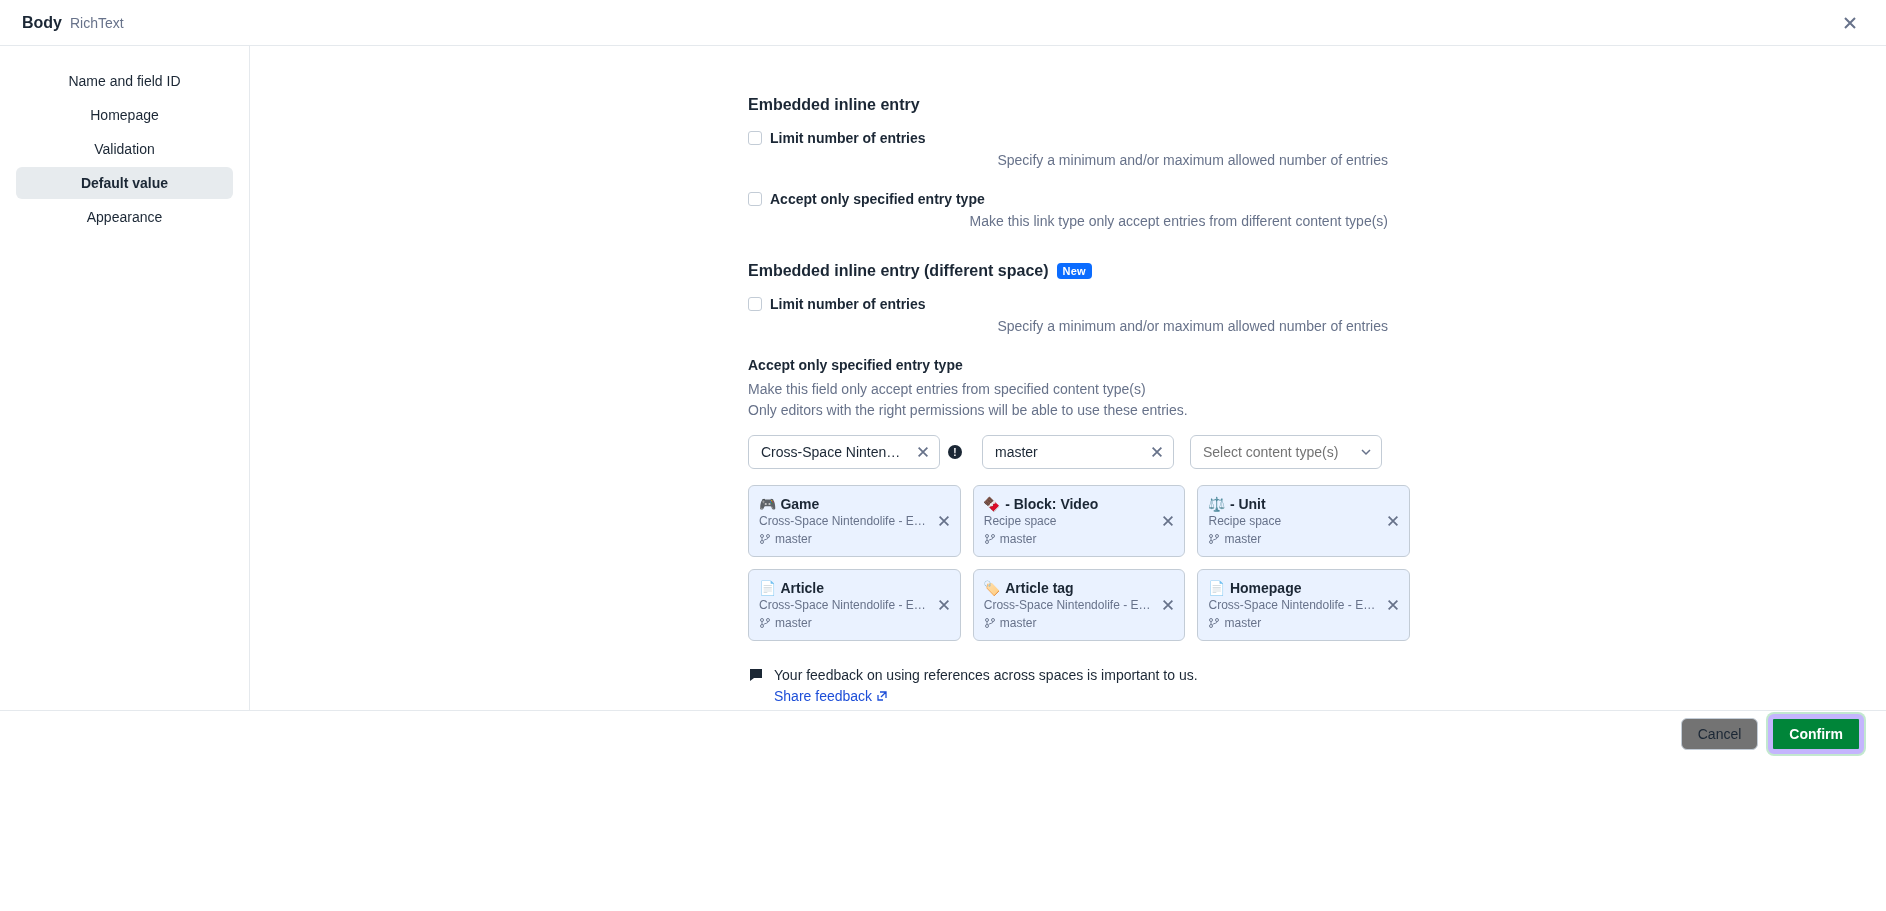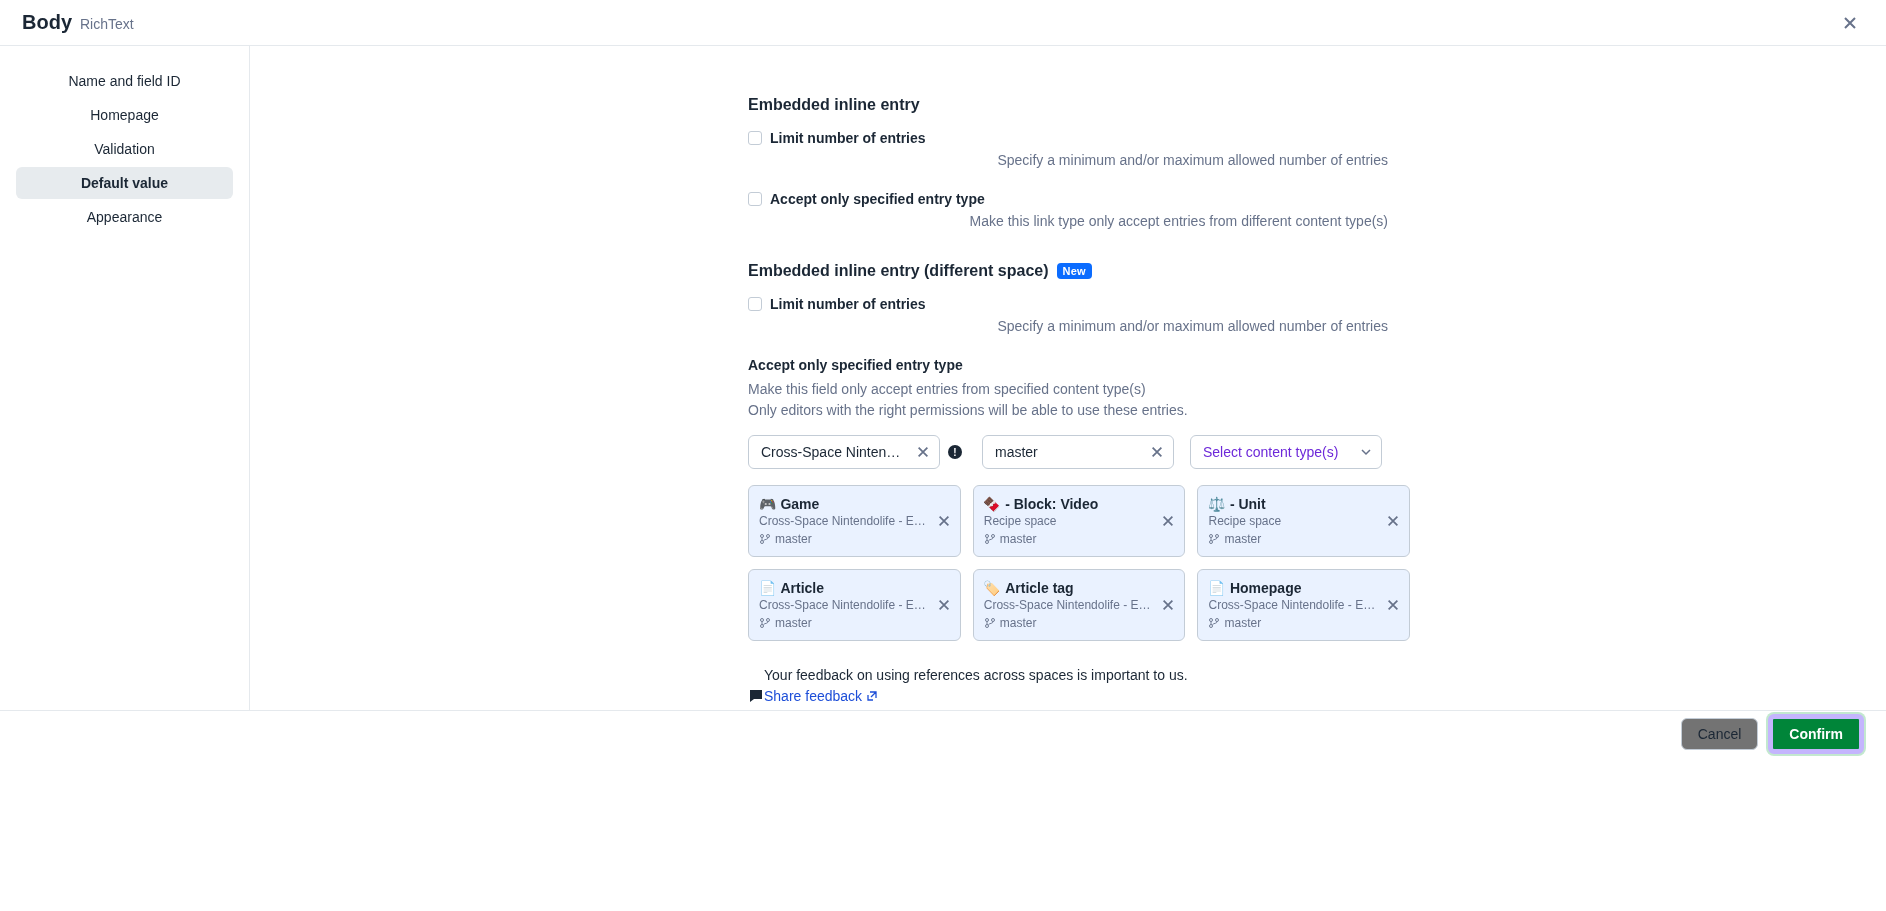--- a/index.html
+++ b/index.html
@@ -1,20 +1,20 @@
 <!DOCTYPE html>
 <html><head>
   <meta charset="utf-8">
   <style>
     * { box-sizing: border-box; margin: 0; padding: 0; }
     body { font-family: -apple-system, BlinkMacSystemFont, "Segoe UI", Helvetica, Arial, sans-serif; color: #1b2735; background: #fff; font-size: 14px; }
     
     .modal-header { display: flex; align-items: center; justify-content: space-between; padding: 12px 22px; border-bottom: 1px solid #e5e9ed; height: 46px; }
     .modal-header .title-group { display: flex; align-items: baseline; gap: 8px; }
-    .modal-header .title { font-weight: 700; font-size: 20px; }
+    .modal-header .title { font-weight: 700; font-size: 16px; }
     .modal-header .subtitle { color: #67728a; font-size: 14px; }
     .modal-header .close-btn { background: none; border: none; cursor: pointer; padding: 6px; color: #67728a; }
     .modal-header .close-btn svg { width: 16px; height: 16px; display: block; }
     
     .modal-body { display: flex; height: 664px; overflow: hidden; }
     .sidebar { width: 250px; border-right: 1px solid #e5e9ed; padding: 19px 16px; flex-shrink: 0; overflow-y: auto; }
     .sidebar-item { padding: 8px 10px; border-radius: 6px; cursor: pointer; font-size: 14px; margin-bottom: 2px; color: #1b2735; text-align: center; }
     .sidebar-item.active { background: #e7ebee; font-weight: 700; }
     
     .content { flex: 1; overflow-y: auto; padding: 0 60px 40px 60px; }
@@ -32,36 +32,36 @@
     .option-desc-noindent { color: #67728a; font-size: 14px; line-height: 1.5; }
     
     .subsection-title { font-weight: 600; font-size: 14px; margin-bottom: 6px; }
     
     .select-row { display: flex; gap: 16px; margin-top: 14px; margin-bottom: 12px; align-items: center; }
     .select-wrap { position: relative; display: flex; align-items: center; }
     .select-control { border: 1px solid #c3ccd6; border-radius: 6px; padding: 8px 36px 8px 12px; background: #fff; height: 34px; display: flex; align-items: center; cursor: pointer; gap: 8px; }
     .select-control.w1 { width: 192px; }
     .select-control.w2 { width: 192px; }
     .select-control.w3 { width: 192px; padding-right: 28px; }
-    .select-placeholder { color: #6d28d9; overflow: hidden; text-overflow: ellipsis; white-space: nowrap; flex: 1; }
+    .select-placeholder { color: #737373; overflow: hidden; text-overflow: ellipsis; white-space: nowrap; flex: 1; }
     .select-value { color: #1b2735; overflow: hidden; text-overflow: ellipsis; white-space: nowrap; flex: 1; }
     .clear-x { position: absolute; right: 10px; width: 14px; height: 14px; color: #67728a; cursor: pointer; }
     .chevron-down { position: absolute; right: 10px; width: 12px; height: 12px; color: #67728a; pointer-events: none; }
     .info-icon { width: 14px; height: 14px; background: #1b2735; border-radius: 50%; color: #fff; display: flex; align-items: center; justify-content: center; font-size: 10px; font-weight: 700; flex-shrink: 0; position: absolute; right: -22px; }
     
     .chips-grid { display: grid; grid-template-columns: repeat(3, 1fr); gap: 12px; margin-top: 16px; }
     .chip { border: 1px solid #c3ccd6; border-radius: 6px; background: #eaf2ff; padding: 10px 34px 10px 10px; position: relative; }
     .chip-title { font-weight: 600; font-size: 14px; display: flex; align-items: center; gap: 4px; margin-bottom: 2px; }
     .chip-sub { color: #67728a; font-size: 12px; white-space: nowrap; overflow: hidden; text-overflow: ellipsis; margin-bottom: 4px; }
     .chip-env { display: flex; align-items: center; gap: 4px; color: #67728a; font-size: 12px; }
     .chip-env svg { width: 12px; height: 12px; }
     .chip-remove { position: absolute; right: 8px; top: 50%; transform: translateY(-50%); width: 16px; height: 16px; color: #67728a; cursor: pointer; background: none; border: none; padding: 0; }
     .chip-remove svg { width: 14px; height: 14px; display: block; margin: auto; }
     
-    .feedback { display: flex; gap: 0; margin-top: 24px; align-items: flex-end; }
+    .feedback { display: flex; gap: 10px; margin-top: 24px; align-items: flex-start; }
     .feedback-icon { width: 16px; height: 16px; flex-shrink: 0; margin-top: 2px; }
     .feedback-text { font-size: 14px; line-height: 1.5; }
     .feedback-link { color: #1d4ed8; text-decoration: none; display: inline-flex; align-items: center; gap: 4px; margin-top: 2px; cursor: pointer; }
     .feedback-link svg { width: 12px; height: 12px; }
     
     .modal-footer { border-top: 1px solid #e5e9ed; padding: 10px 22px; display: flex; justify-content: flex-end; gap: 10px; height: 47px; align-items: center; }
     .btn { border-radius: 6px; padding: 7px 16px; font-size: 14px; font-weight: 500; cursor: pointer; }
     .btn-secondary { background: #737373; border: 1px solid #c3ccd6; color: #1b2735; }
     .btn-primary { background: #008539; border: 5px solid #c4b5fd; color: #fff; font-weight: 600; box-shadow: 0 0 0 2px #c3e8cf; }
     

